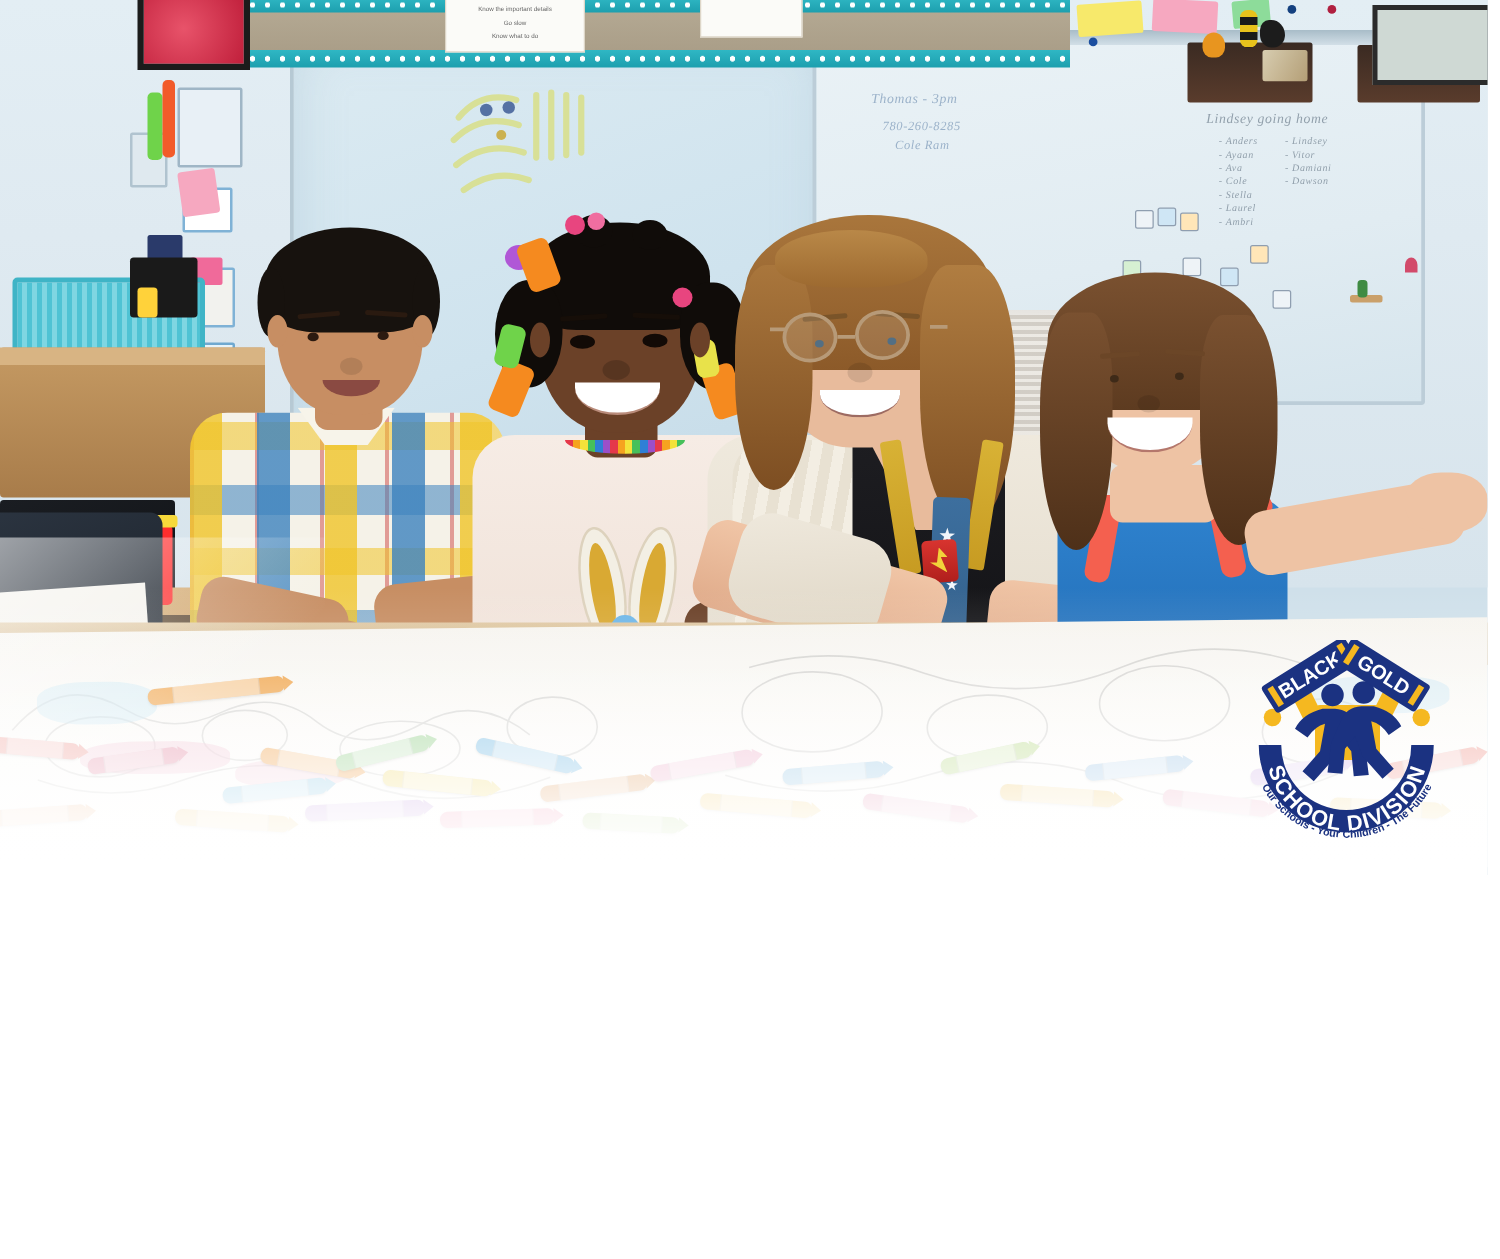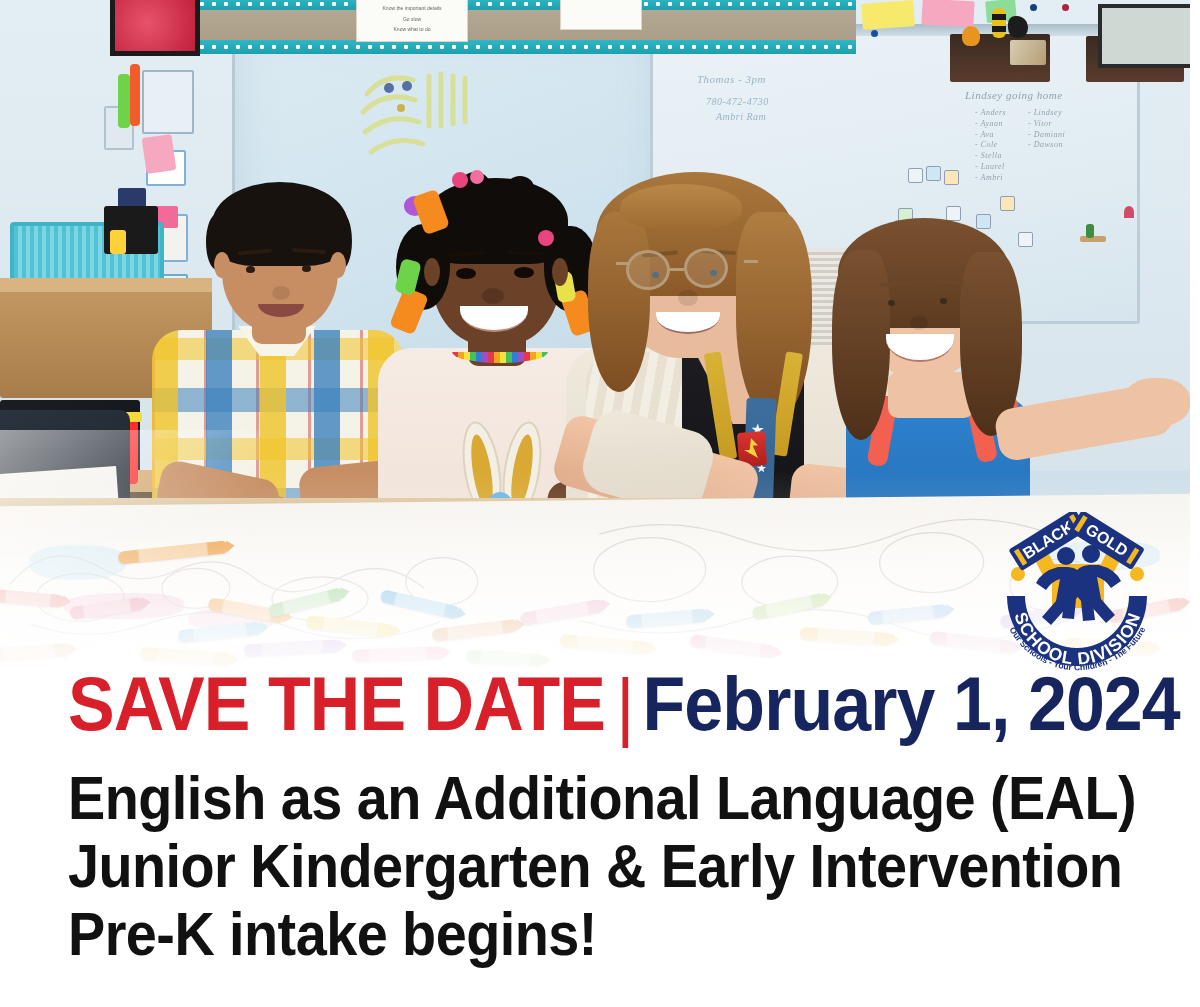--- a/index.html
+++ b/index.html
@@ -375,22 +375,22 @@
         <circle cx="44" cy="28" r="5" fill="#2a4a8a"></circle>
         <circle cx="62" cy="26" r="5" fill="#2a4a8a"></circle>
         <circle cx="56" cy="48" r="4" fill="#c8a01c"></circle>
       </svg>
     </div>
 
     <div class="wb-right"></div>
     <div class="wb-rail2"></div>
 
     <div class="hand hand-a">Thomas - 3pm</div>
-    <div class="hand hand-b">780-472-4730</div>
-    <div class="hand" style="left:716px;top:110px;font-size:10px;">Ambri Ram</div>
+    <div class="hand hand-b">780-260-8285</div>
+    <div class="hand" style="left:716px;top:110px;font-size:10px;">Cole Ram</div>
     <div class="hand hand-title">Lindsey going home</div>
     <div class="hand hand-list-l">- Anders
 - Ayaan
 - Ava
 - Cole
 - Stella
 - Laurel
 - Ambri</div>
     <div class="hand hand-list-r">- Lindsey
 - Vitor
@@ -833,21 +833,14 @@
           <rect x="75" y="16" width="74" height="25" rx="3" fill="#1B3281"></rect>
           <rect x="79" y="20" width="5" height="17" fill="#F5B820"></rect>
           <rect x="140" y="20" width="5" height="17" fill="#F5B820"></rect>
           <text x="112" y="34" text-anchor="middle" font-family="'Liberation Sans',sans-serif" font-size="16" font-weight="bold" fill="#ffffff">GOLD</text>
         </g>
       </svg>
     </div>
 
   </div>
 
-  <div id="textblock">
-    <div class="headline"><span class="red">SAVE THE DATE</span><span class="pipe">|</span><span class="navy">February 1, 2024</span></div>
-
-    <div class="subline sub1">English as an Additional Language (EAL)</div>
-    <div class="subline sub2">Junior Kindergarten &amp; Early Intervention</div>
-    <div class="subline sub3">Pre-K intake begins!</div>
-  </div>
 
 </div>
 
 </body></html>

